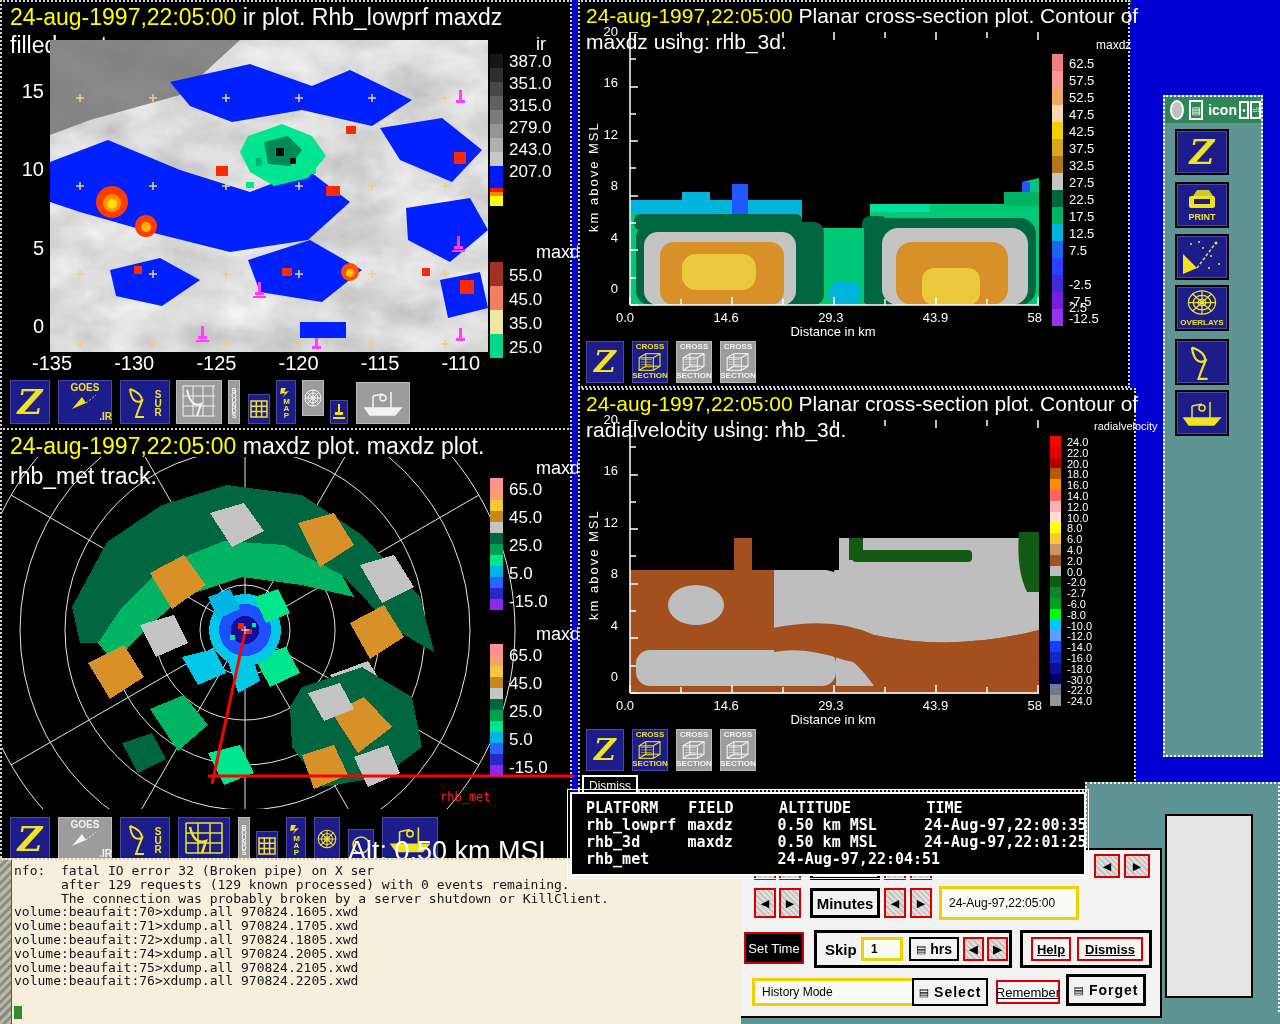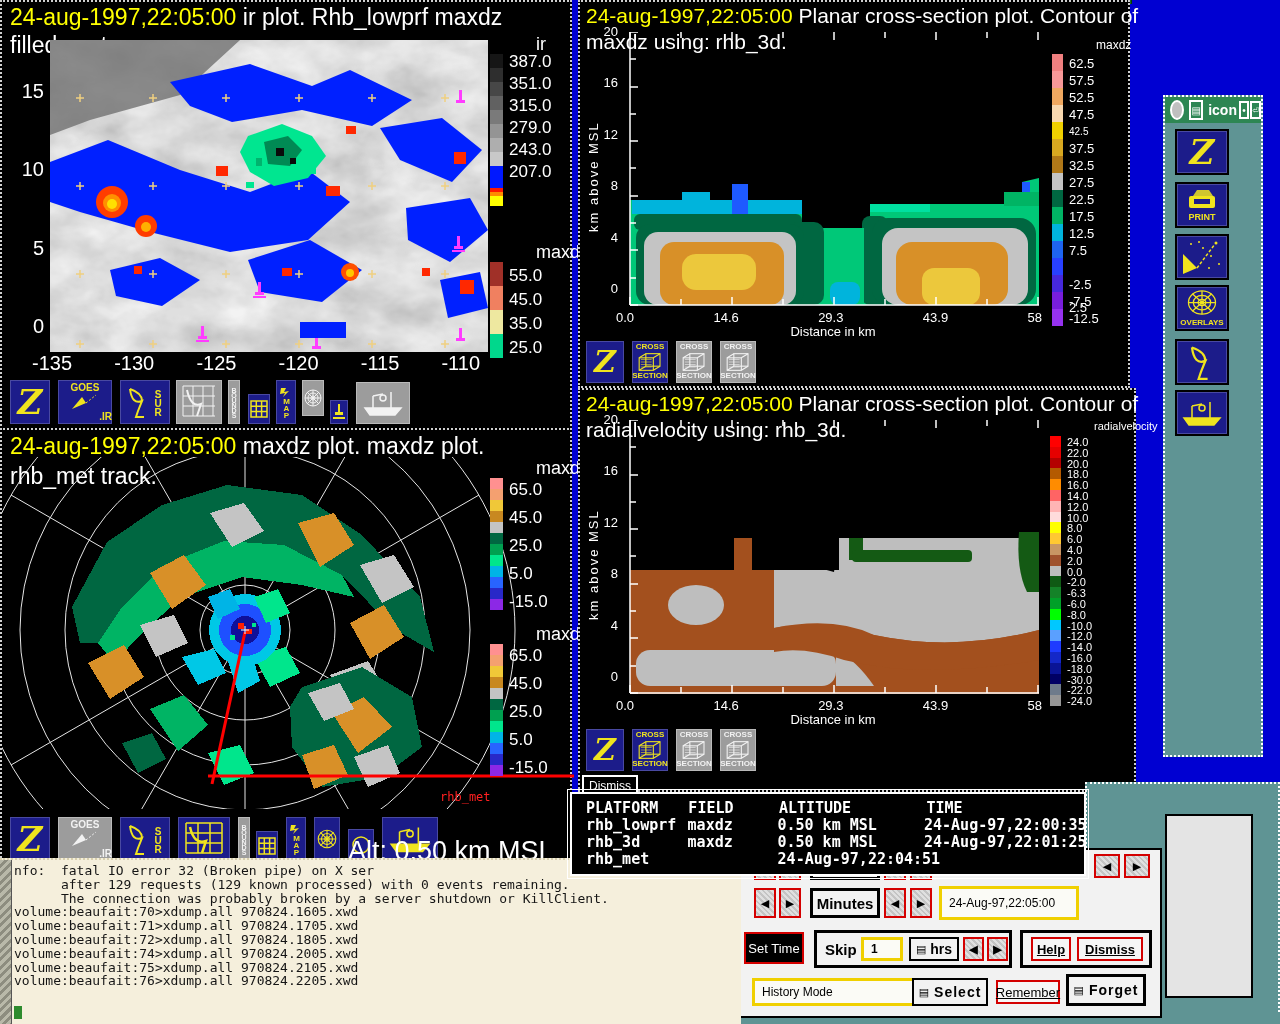--- a/index.html
+++ b/index.html
@@ -558,21 +558,21 @@
         <div style="height: 17px; background: rgb(30, 100, 240);"></div>
         <div style="height: 17px; background: rgb(40, 64, 255);"></div>
         <div style="height: 17px; background: rgb(70, 40, 220);"></div>
         <div style="height: 17px; background: rgb(120, 30, 220);"></div>
         <div style="height: 17px; background: rgb(150, 50, 240);"></div>
       </div>
       <div class="cb-tick" style="left: 21px; top: 25px; font-size: 13px;">62.5</div>
       <div class="cb-tick" style="left: 21px; top: 42px; font-size: 13px;">57.5</div>
       <div class="cb-tick" style="left: 21px; top: 59px; font-size: 13px;">52.5</div>
       <div class="cb-tick" style="left: 21px; top: 76px; font-size: 13px;">47.5</div>
-      <div class="cb-tick" style="left: 21px; top: 93px; font-size: 10px;">42.5</div>
+      <div class="cb-tick" style="left: 21px; top: 93px; font-size: 13px;">42.5</div>
       <div class="cb-tick" style="left: 21px; top: 110px; font-size: 13px;">37.5</div>
       <div class="cb-tick" style="left: 21px; top: 127px; font-size: 13px;">32.5</div>
       <div class="cb-tick" style="left: 21px; top: 144px; font-size: 13px;">27.5</div>
       <div class="cb-tick" style="left: 21px; top: 161px; font-size: 13px;">22.5</div>
       <div class="cb-tick" style="left: 21px; top: 178px; font-size: 13px;">17.5</div>
       <div class="cb-tick" style="left: 21px; top: 195px; font-size: 13px;">12.5</div>
       <div class="cb-tick" style="left: 21px; top: 212px; font-size: 13px;">7.5</div>
       <div class="cb-tick" style="left: 21px; top: 229px; font-size: 13px; margin-top: 40px;">2.5</div>
       <div class="cb-tick" style="left: 21px; top: 246px; font-size: 13px;">-2.5</div>
       <div class="cb-tick" style="left: 21px; top: 263px; font-size: 13px;">-7.5</div>
@@ -720,21 +720,21 @@
       <div class="cb-tick" style="left: 21px; top: 65px; font-size: 11px;">16.0</div>
       <div class="cb-tick" style="left: 21px; top: 76px; font-size: 11px;">14.0</div>
       <div class="cb-tick" style="left: 21px; top: 87px; font-size: 11px;">12.0</div>
       <div class="cb-tick" style="left: 21px; top: 98px; font-size: 11px;">10.0</div>
       <div class="cb-tick" style="left: 21px; top: 108px; font-size: 11px;">8.0</div>
       <div class="cb-tick" style="left: 21px; top: 119px; font-size: 11px;">6.0</div>
       <div class="cb-tick" style="left: 21px; top: 130px; font-size: 11px;">4.0</div>
       <div class="cb-tick" style="left: 21px; top: 141px; font-size: 11px;">2.0</div>
       <div class="cb-tick" style="left: 21px; top: 152px; font-size: 11px;">0.0</div>
       <div class="cb-tick" style="left: 21px; top: 162px; font-size: 11px;">-2.0</div>
-      <div class="cb-tick" style="left: 21px; top: 173px; font-size: 11px;">-6.3</div>
+      <div class="cb-tick" style="left: 21px; top: 173px; font-size: 11px;">-2.7</div>
       <div class="cb-tick" style="left: 21px; top: 184px; font-size: 11px;">-6.0</div>
       <div class="cb-tick" style="left: 21px; top: 195px; font-size: 11px;">-8.0</div>
       <div class="cb-tick" style="left: 21px; top: 206px; font-size: 11px;">-10.0</div>
       <div class="cb-tick" style="left: 21px; top: 216px; font-size: 11px;">-12.0</div>
       <div class="cb-tick" style="left: 21px; top: 227px; font-size: 11px;">-14.0</div>
       <div class="cb-tick" style="left: 21px; top: 238px; font-size: 11px;">-16.0</div>
       <div class="cb-tick" style="left: 21px; top: 249px; font-size: 11px;">-18.0</div>
       <div class="cb-tick" style="left: 21px; top: 260px; font-size: 11px;">-30.0</div>
       <div class="cb-tick" style="left: 21px; top: 270px; font-size: 11px;">-22.0</div>
       <div class="cb-tick" style="left: 21px; top: 281px; font-size: 11px;">-24.0</div>

